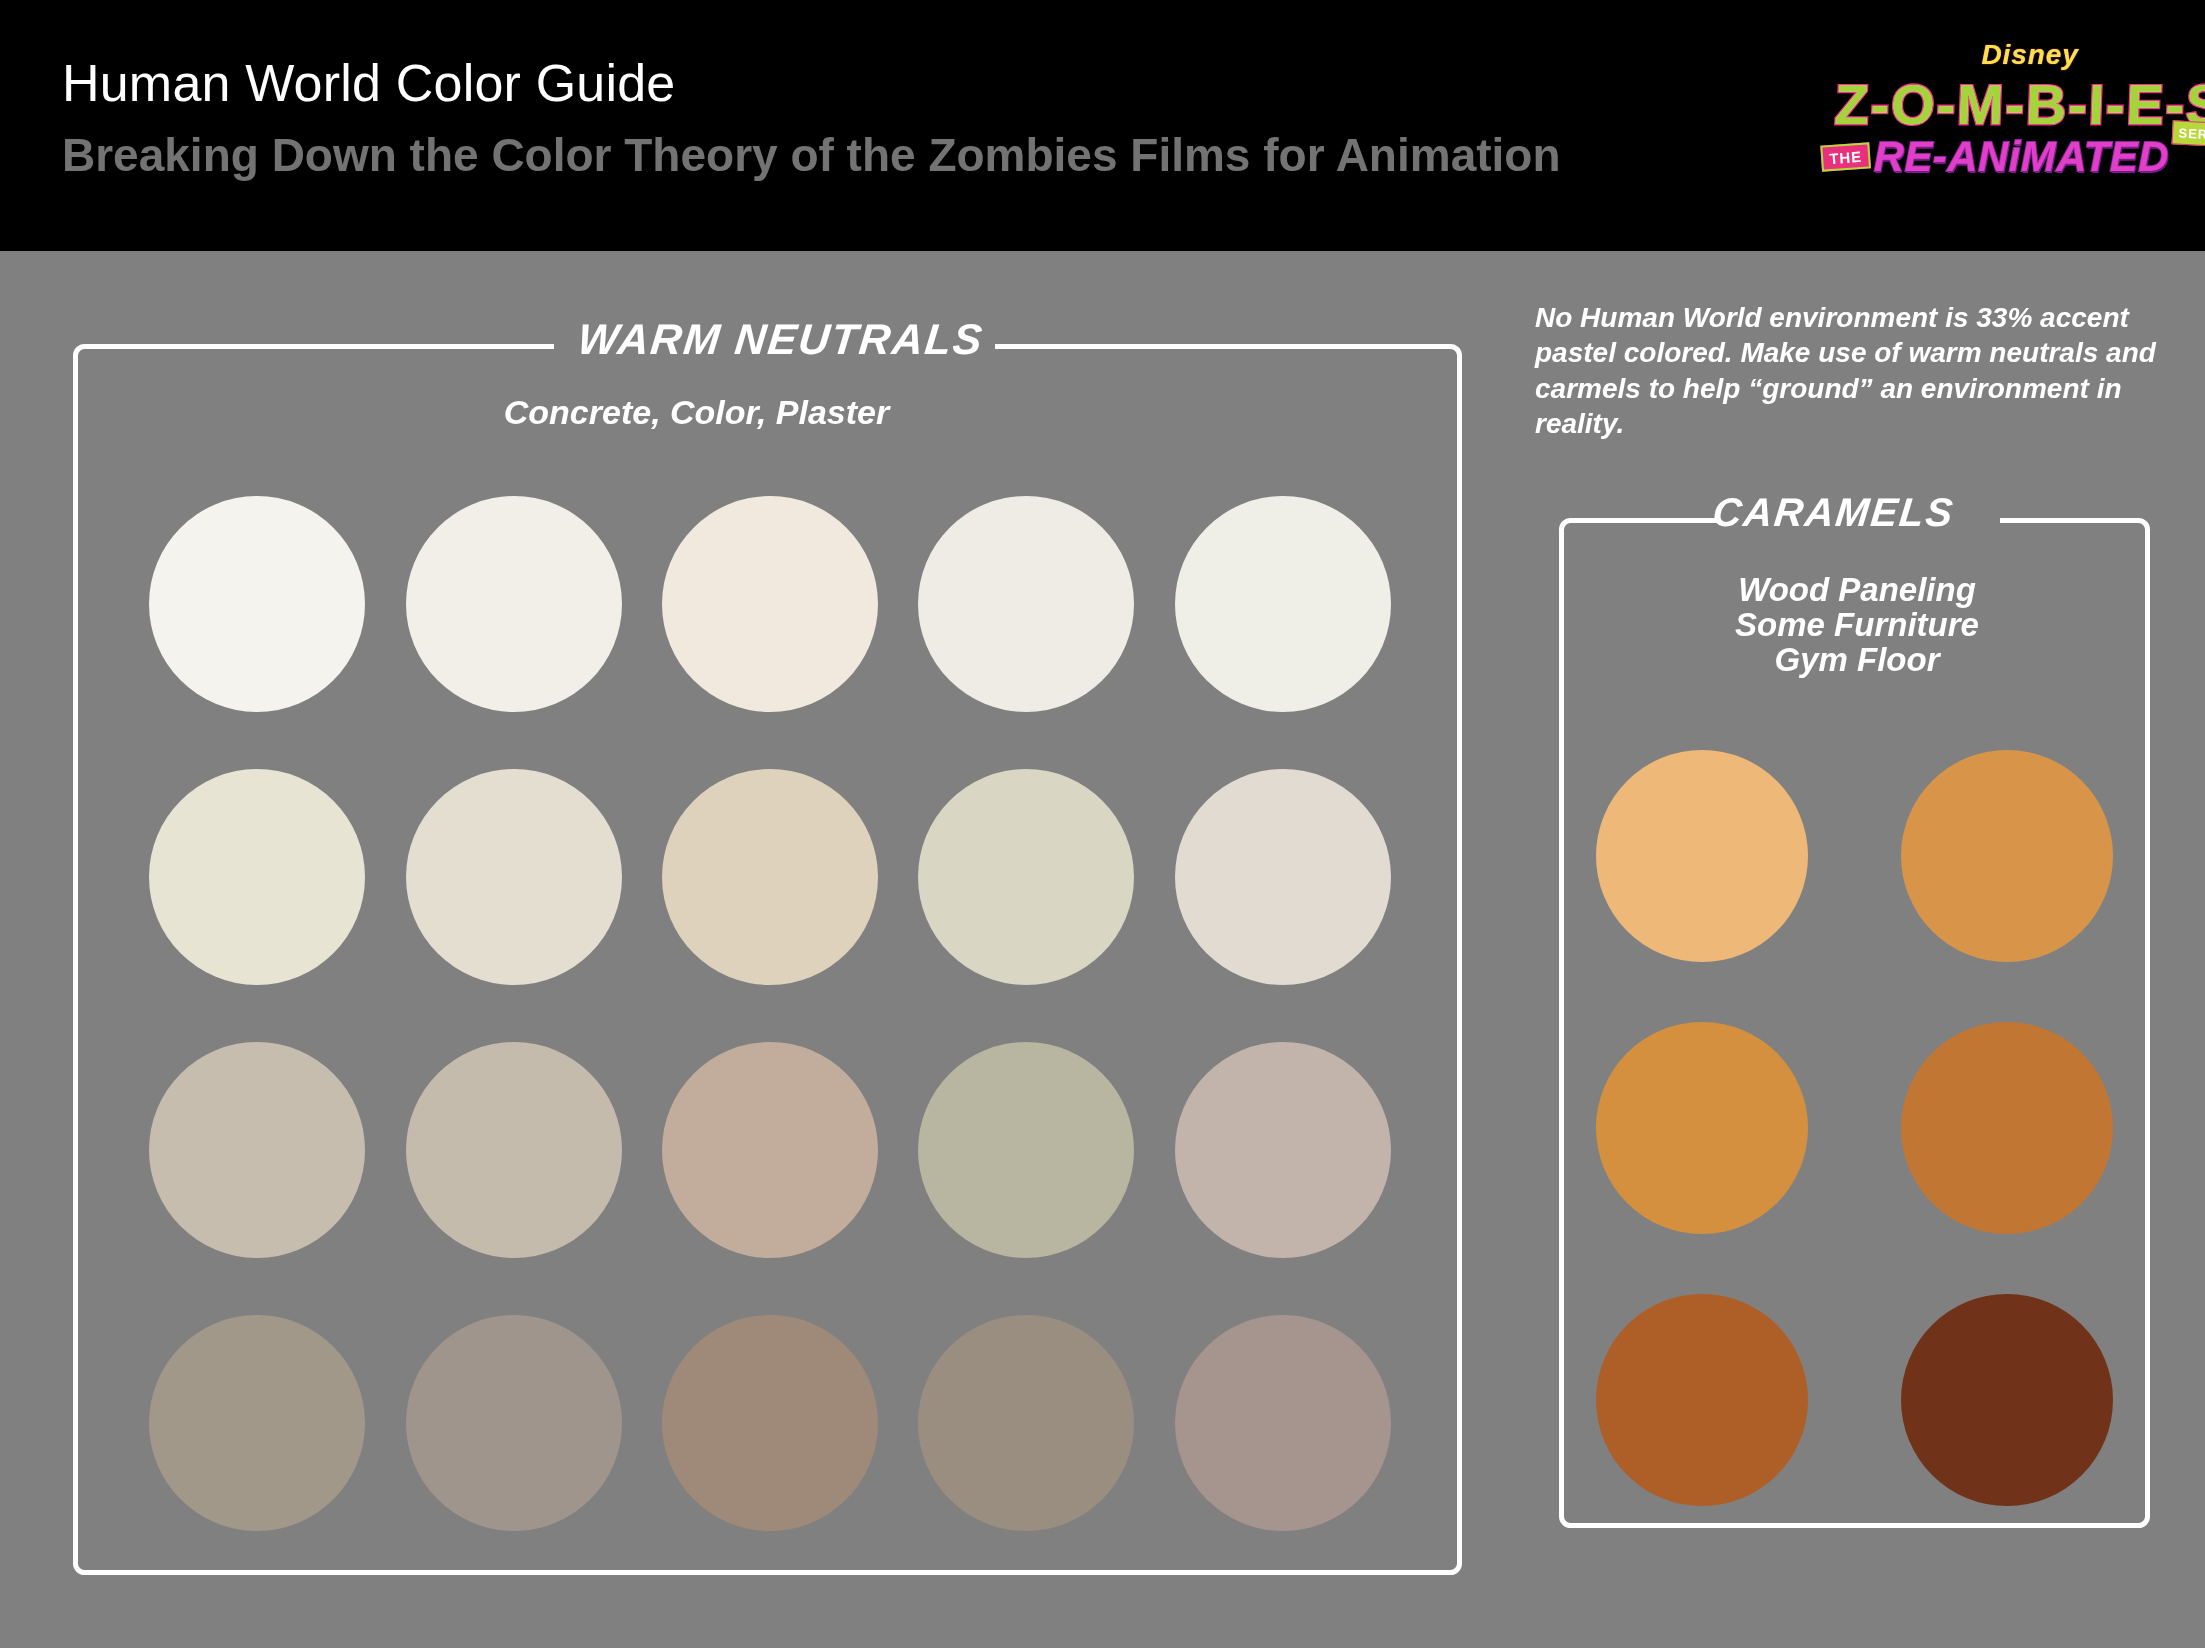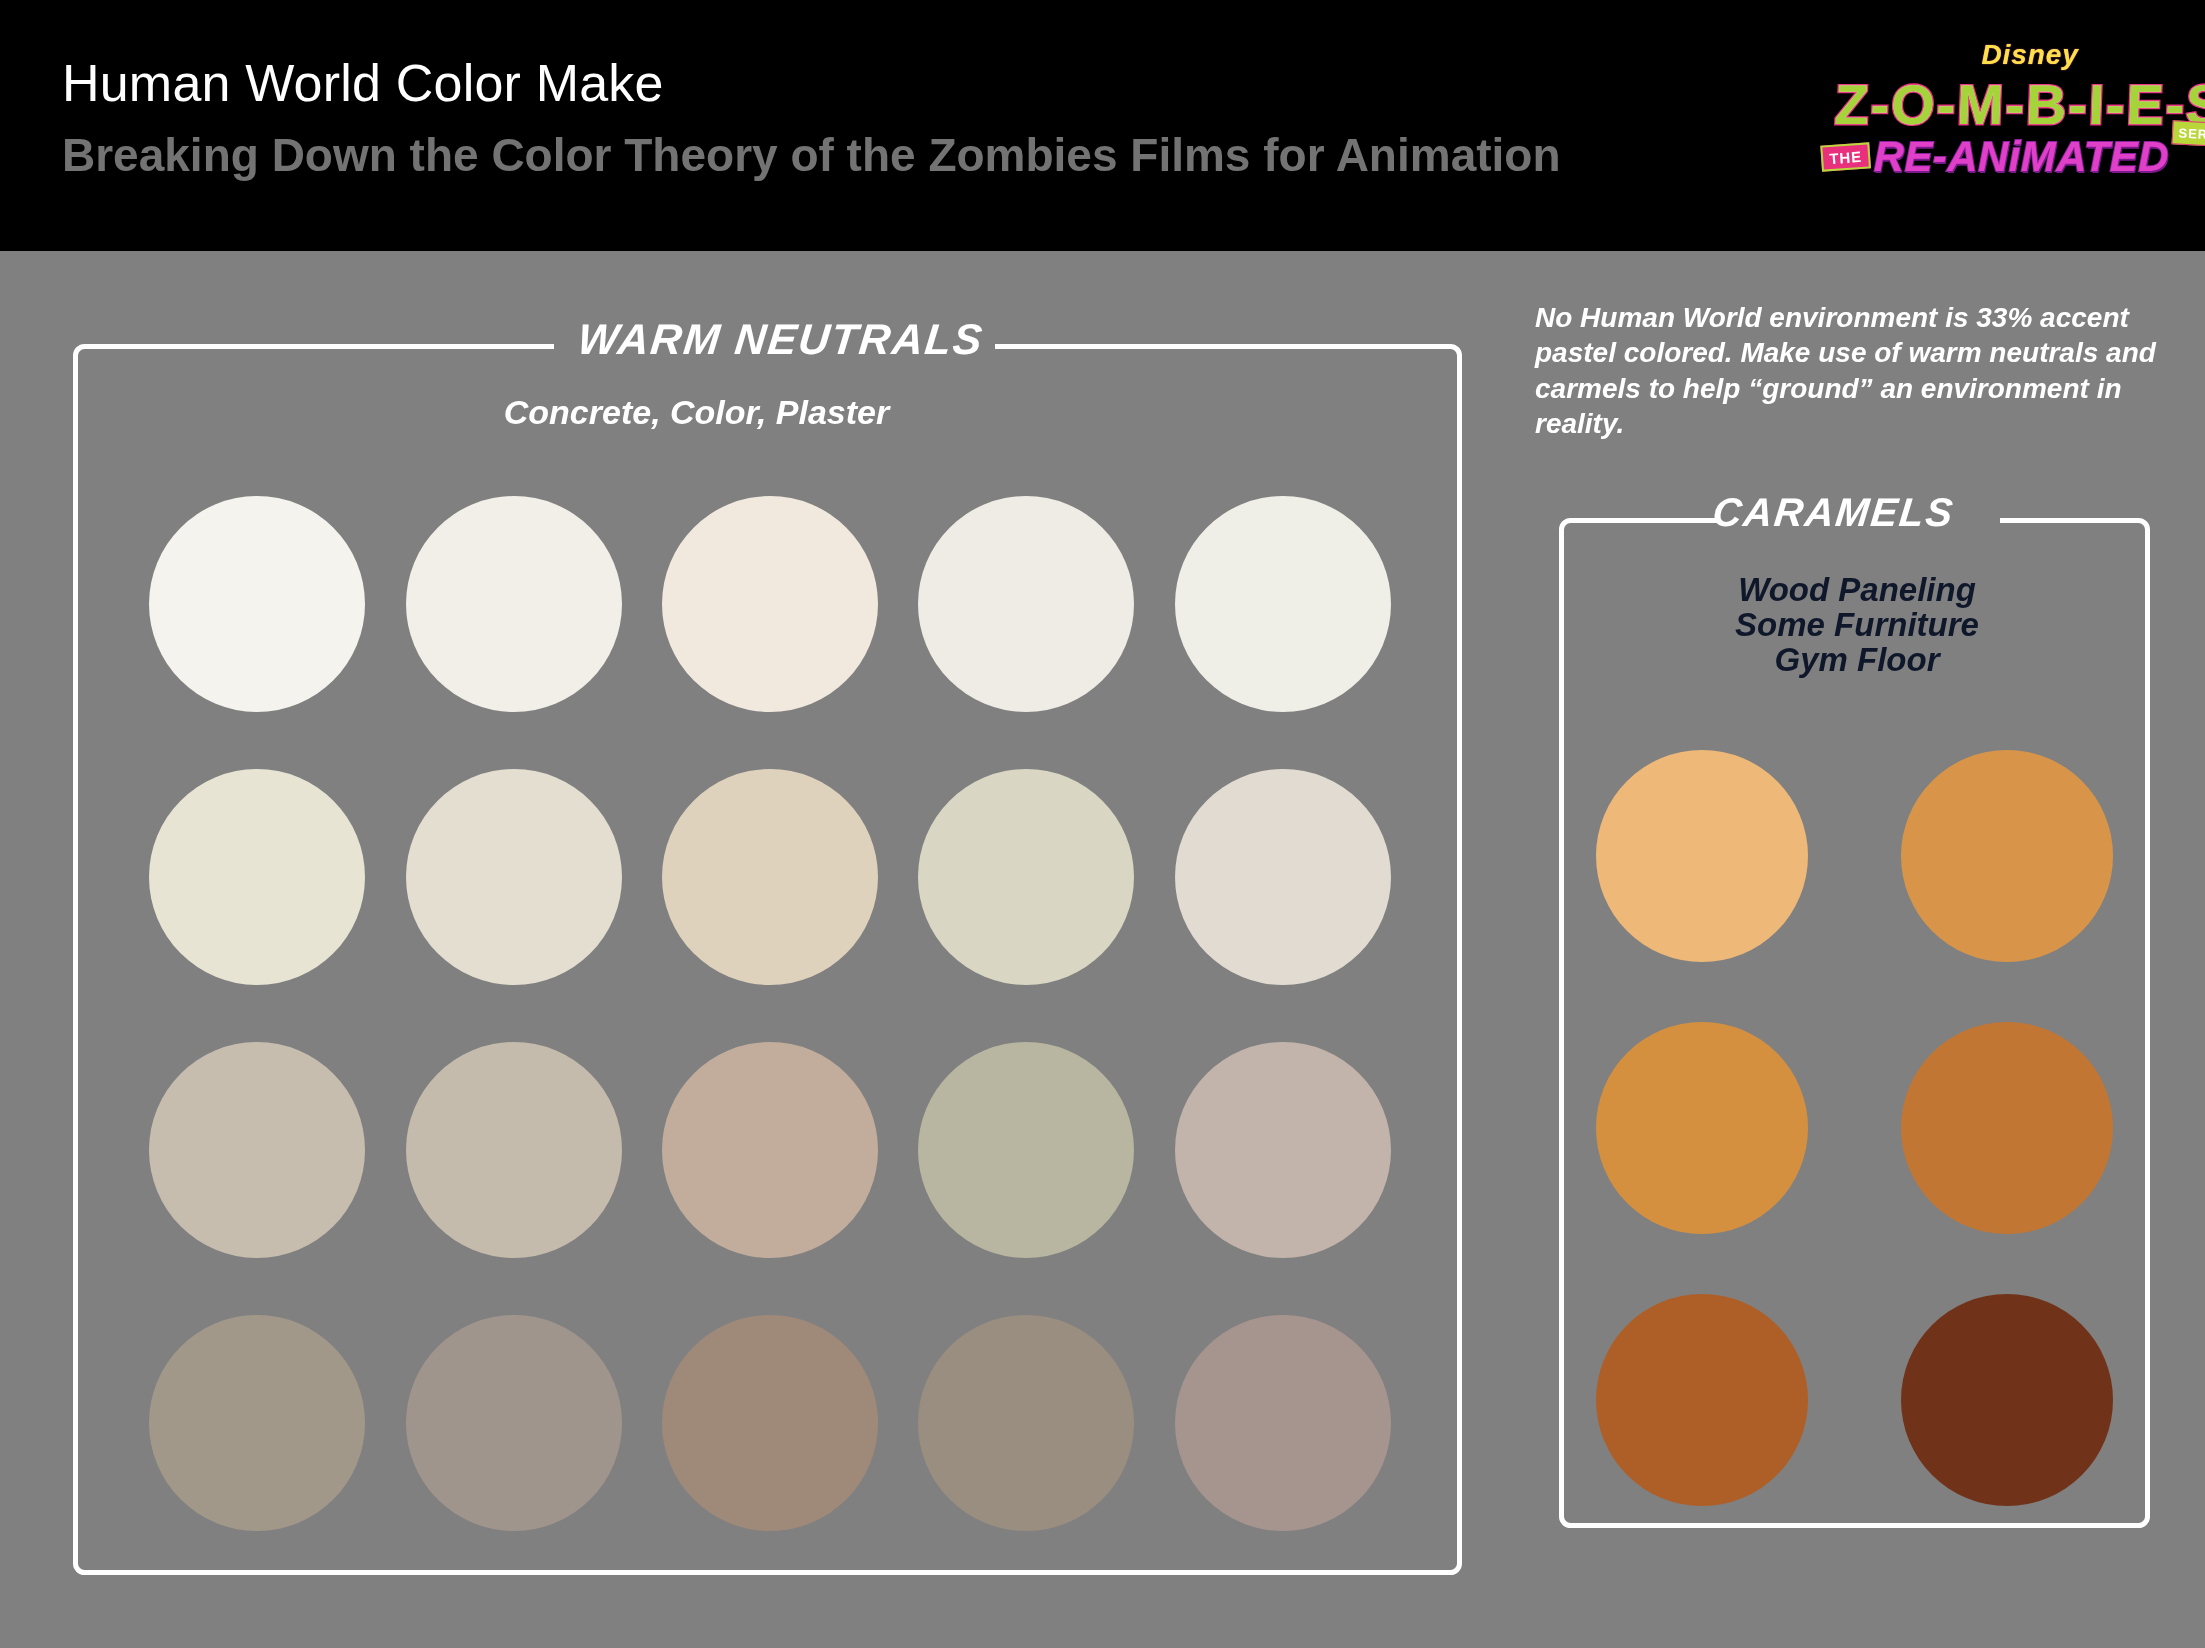--- a/index.html
+++ b/index.html
@@ -169,21 +169,21 @@
   }
   #caramel-title {
     left:1713px; top:490px;
     font-size:40px;
   }
   #caramel-sub {
     position:absolute;
     left:1566px; top:573px;
     width:582px;
     text-align:center;
-    color:#0f172a;
+    color:#ffffff;
     font-size:33px;
     font-weight:700;
     font-style:italic;
     line-height:1.06;
   }
 
   
   .note {
     position:absolute;
     left:1535px; top:300px;
@@ -227,21 +227,21 @@
     border-radius:50%;
     justify-self:center;
   }
 </style>
 </head>
 <body>
 
 <div id="page">
 
   <div class="header">
-    <div class="header-title">Human World Color Make</div>
+    <div class="header-title">Human World Color Guide</div>
     <div class="header-subtitle">Breaking Down the Color Theory of the Zombies Films for Animation</div>
 
     <div class="logo">
       <div class="logo-disney">Disney</div>
       <div class="logo-zombies">Z-O-M-B-I-E-S</div>
       <div class="logo-badges">
         <span class="logo-the">THE</span>
         <span class="logo-reanimated">RE-ANiMATED</span>
         <span class="logo-series">SERIES</span>
       </div>

